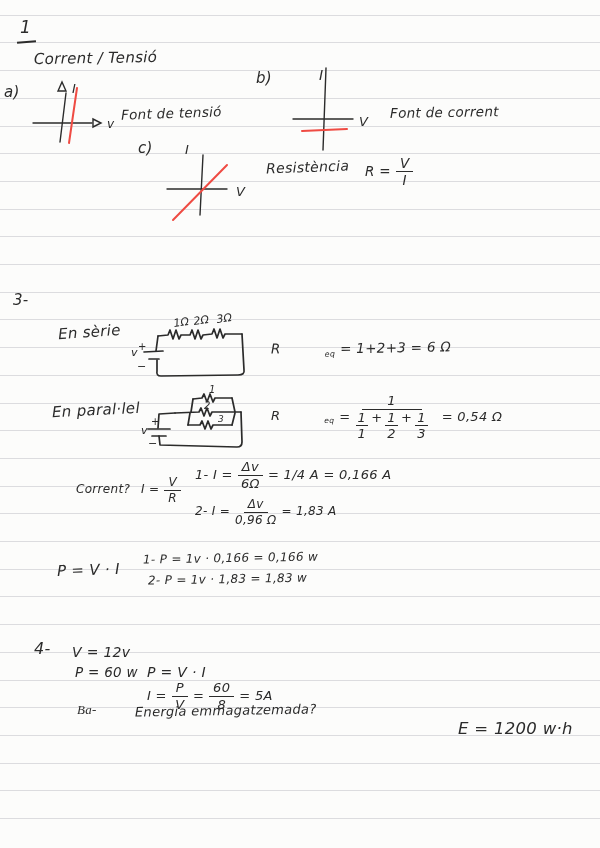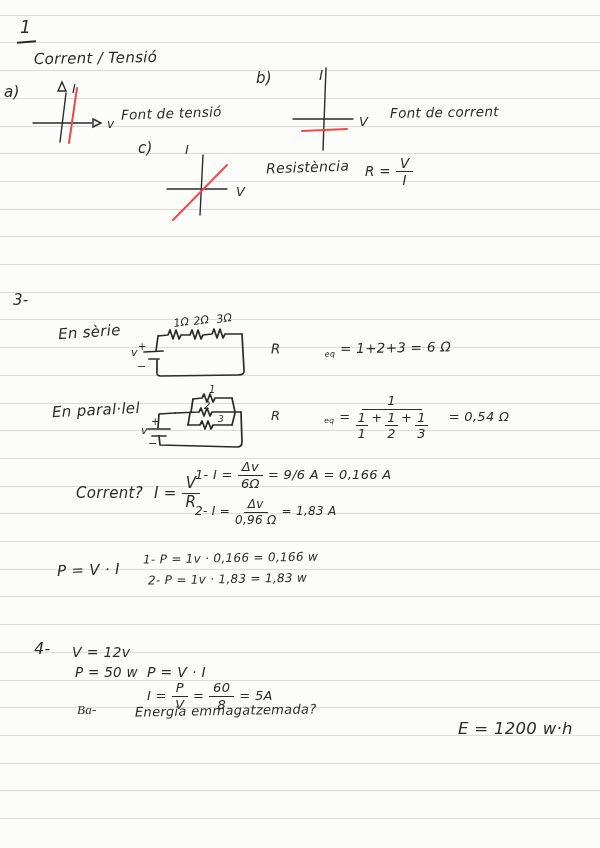--- a/index.html
+++ b/index.html
@@ -130,55 +130,55 @@
             <span class="fn">1</span>
             <span class="fd">2</span>
           </span>
         <span>+</span>
         <span class="frac">
             <span class="fn">1</span>
             <span class="fd">3</span>
           </span>
       </span>
     </span>
-    <span style="margin-left:16px;">= 0,54 Ω</span>
+    <span style="margin-left:9px;">= 0,54 Ω</span>
   </div>
 
-  <div class="hw row" style="left:76px;top:476px;font-size:15px;font-style:italic;">
+  <div class="hw row" style="left:76px;top:476px;font-size:12px;font-style:italic;">
     <span>Corrent?</span>
     <span style="margin-left:6px;">I =</span>
     <span class="frac">
       <span class="fn">V</span>
       <span class="fd">R</span>
     </span>
   </div>
   <div class="hw row" style="left:195px;top:460px;font-size:13px;">
     <span>1- I =</span>
     <span class="frac">
       <span class="fn">Δv</span>
       <span class="fd">6Ω</span>
     </span>
-    <span>= 9/6 A = 0,166 A</span>
+    <span>= 1/4 A = 0,166 A</span>
   </div>
   <div class="hw row" style="left:195px;top:498px;font-size:12px;">
     <span>2- I =</span>
     <span class="frac">
       <span class="fn">Δv</span>
       <span class="fd">0,96 Ω</span>
     </span>
     <span>= 1,83 A</span>
   </div>
 
   <div class="hw" style="left:57px;top:562px;font-size:15px;transform:rotate(-2deg);">P = V · I</div>
   <div class="hw" style="left:143px;top:552px;font-size:12px;transform:rotate(-1deg);">1- P = 1v · 0,166 = 0,166 w</div>
   <div class="hw" style="left:148px;top:573px;font-size:12px;transform:rotate(-1deg);">2- P = 1v · 1,83 = 1,83 w</div>
 
   <div class="hw" style="left:34px;top:640px;font-size:16px;">4-</div>
   <div class="hw" style="left:72px;top:644px;font-size:14px;">V = 12v</div>
-  <div class="hw" style="left:75px;top:665px;font-size:13.5px;">P = 50 w</div>
+  <div class="hw" style="left:75px;top:665px;font-size:13.5px;">P = 60 w</div>
   <div class="hw" style="left:147px;top:664px;font-size:14px;">P = V · I</div>
   <div class="hw row" style="left:147px;top:681px;font-size:13px;">
     <span>I =</span>
     <span class="frac">
       <span class="fn">P</span>
       <span class="fd">V</span>
     </span>
     <span>=</span>
     <span class="frac">
       <span class="fn">60</span>

